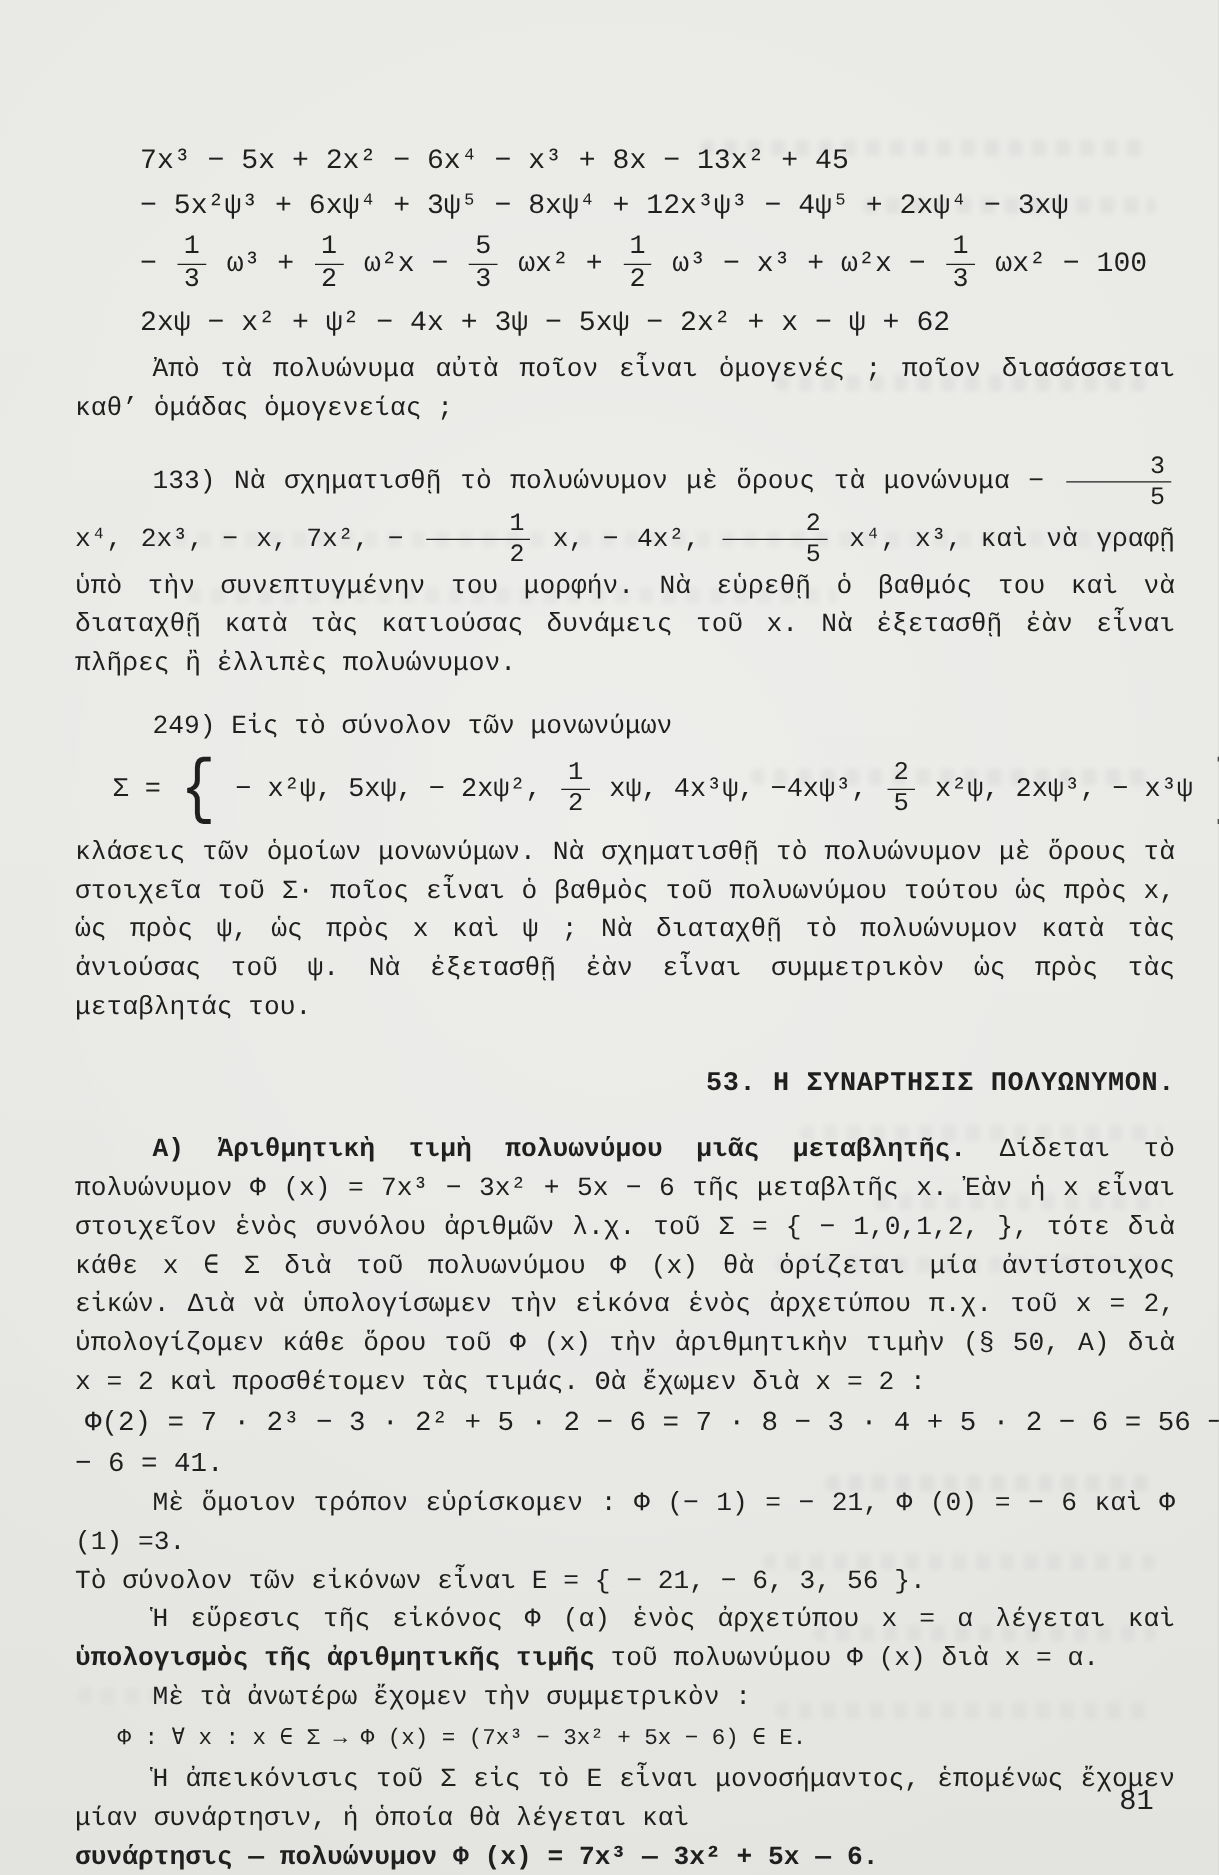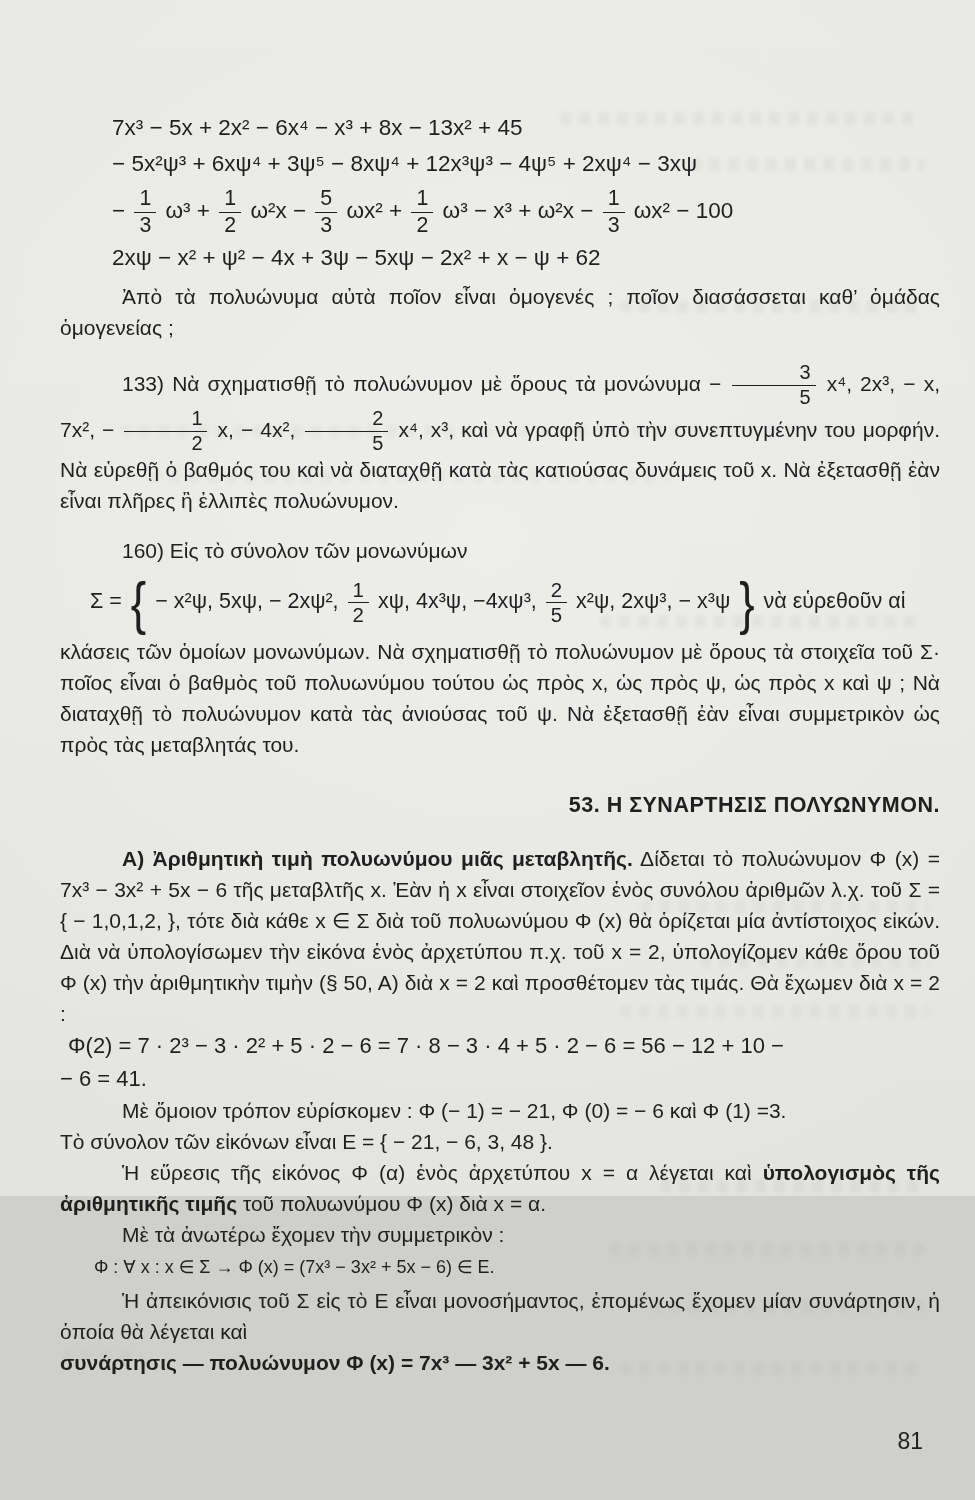--- a/index.html
+++ b/index.html
@@ -1,23 +1,23 @@
 <!DOCTYPE html>
 <html lang="el"><head>
 <meta charset="utf-8">
 <title>Scanned textbook page</title>
 <style>
   html,body{margin:0;padding:0;}
   body{width:975px;height:1500px;overflow:hidden;background:#cfcfcc;}
   .page{
-    position:relative;width:975px;height:1196px;
+    position:relative;width:975px;height:1500px;
     background:
       radial-gradient(130% 100% at 50% 45%, rgba(255,255,255,0.25) 0%, rgba(0,0,0,0) 60%),
       linear-gradient(180deg,#e9e9e6 0%, #e7e7e4 55%, #e3e3e0 100%);
-    font-family:Liberation Sans, sans-serif;
+    font-family:Liberation Mono, monospace;
     color:#1f1f1f;
   }
   
   .bleed-layer{position:absolute;inset:0;pointer-events:none;}
   .bleed{
     position:absolute;height:13px;border-radius:6px;
     background:repeating-linear-gradient(90deg, rgba(80,86,94,0.55) 0 11px, rgba(80,86,94,0) 11px 19px);
     opacity:0.10;filter:blur(2px);
   }
   .content{
@@ -105,39 +105,39 @@
           <span class="num">3</span>
           <span class="den">5</span>
         </span> x⁴, 2x³, − x, 7x², − <span class="frac">
           <span class="num">1</span>
           <span class="den">2</span>
         </span> x, − 4x², <span class="frac">
           <span class="num">2</span>
           <span class="den">5</span>
         </span> x⁴, x³, καὶ νὰ γραφῇ ὑπὸ τὴν συνεπτυγμένην του μορφήν. Νὰ εὑρεθῇ ὁ βαθμός του καὶ νὰ διαταχθῇ κατὰ τὰς κατιούσας δυνάμεις τοῦ x. Νὰ ἐξετασθῇ ἐὰν εἶναι πλῆρες ἢ ἐλλιπὲς πολυώνυμον.</p>
 
-    <p class="indent ex">160) Εἰς τὸ σύνολον τῶν μονωνύμων</p>
+    <p class="indent ex">249) Εἰς τὸ σύνολον τῶν μονωνύμων</p>
     <div class="set-line">Σ = <span class="big">{</span> − x²ψ, 5xψ, − 2xψ², <span class="frac">
           <span class="num">1</span>
           <span class="den">2</span>
         </span> xψ, 4x³ψ, −4xψ³, <span class="frac">
           <span class="num">2</span>
           <span class="den">5</span>
         </span> x²ψ, 2xψ³, − x³ψ <span class="big">}</span> νὰ εὑρεθοῦν αἱ</div>
     <p>κλάσεις τῶν ὁμοίων μονωνύμων. Νὰ σχηματισθῇ τὸ πολυώνυμον μὲ ὅρους τὰ στοιχεῖα τοῦ Σ· ποῖος εἶναι ὁ βαθμὸς τοῦ πολυωνύμου τούτου ὡς πρὸς x, ὡς πρὸς ψ, ὡς πρὸς x καὶ ψ ; Νὰ διαταχθῇ τὸ πολυώνυμον κατὰ τὰς ἀνιούσας τοῦ ψ. Νὰ ἐξετασθῇ ἐὰν εἶναι συμμετρικὸν ὡς πρὸς τὰς μεταβλητάς του.</p>
 
     <h2 class="section">53. Η ΣΥΝΑΡΤΗΣΙΣ ΠΟΛΥΩΝΥΜΟΝ.</h2>
 
     <p class="indent"><strong>Α) Ἀριθμητικὴ τιμὴ πολυωνύμου μιᾶς μεταβλητῆς.</strong> Δίδεται τὸ πολυώνυμον Φ (x) = 7x³ − 3x² + 5x − 6 τῆς μεταβλτῆς x. Ἐὰν ἡ x εἶναι στοιχεῖον ἑνὸς συνόλου ἀριθμῶν λ.χ. τοῦ Σ = { − 1,0,1,2, }, τότε διὰ κάθε x ∈ Σ διὰ τοῦ πολυωνύμου Φ (x) θὰ ὁρίζεται μία ἀντίστοιχος εἰκών. Διὰ νὰ ὑπολογίσωμεν τὴν εἰκόνα ἑνὸς ἀρχετύπου π.χ. τοῦ x = 2, ὑπολογίζομεν κάθε ὅρου τοῦ Φ (x) τὴν ἀριθμητικὴν τιμὴν (§ 50, Α) διὰ x = 2 καὶ προσθέτομεν τὰς τιμάς. Θὰ ἔχωμεν διὰ x = 2 :</p>
 
     <p class="calc">Φ(2) = 7 · 2³ − 3 · 2² + 5 · 2 − 6 = 7 · 8 − 3 · 4 + 5 · 2 − 6 = 56 − 12 + 10 −</p>
     <p class="calc calc2">− 6 = 41.</p>
 
     <p class="indent">Μὲ ὅμοιον τρόπον εὑρίσκομεν : Φ (− 1) = − 21, Φ (0) = − 6 καὶ Φ (1) =3.</p>
-    <p>Τὸ σύνολον τῶν εἰκόνων εἶναι Ε = { − 21, − 6, 3, 48 }.</p>
+    <p>Τὸ σύνολον τῶν εἰκόνων εἶναι Ε = { − 21, − 6, 3, 56 }.</p>
 
     <p class="indent">Ἡ εὕρεσις τῆς εἰκόνος Φ (α) ἑνὸς ἀρχετύπου x = α λέγεται καὶ <strong>ὑπολογισμὸς τῆς ἀριθμητικῆς τιμῆς</strong> τοῦ πολυωνύμου Φ (x) διὰ x = α.</p>
 
 
     <p class="indent">Μὲ τὰ ἀνωτέρω ἔχομεν τὴν συμμετρικὸν :</p>
     <p class="formula">Φ : ∀ x : x ∈ Σ → Φ (x) = (7x³ − 3x² + 5x − 6) ∈ Ε.</p>
 
     <p class="indent">Ἡ ἀπεικόνισις τοῦ Σ εἰς τὸ Ε εἶναι μονοσήμαντος, ἑπομένως ἔχομεν μίαν συνάρτησιν, ἡ ὁποία θὰ λέγεται καὶ</p>
 
     <p class="def-line">συνάρτησις — πολυώνυμον  Φ (x) = 7x³ — 3x² + 5x — 6.</p>

